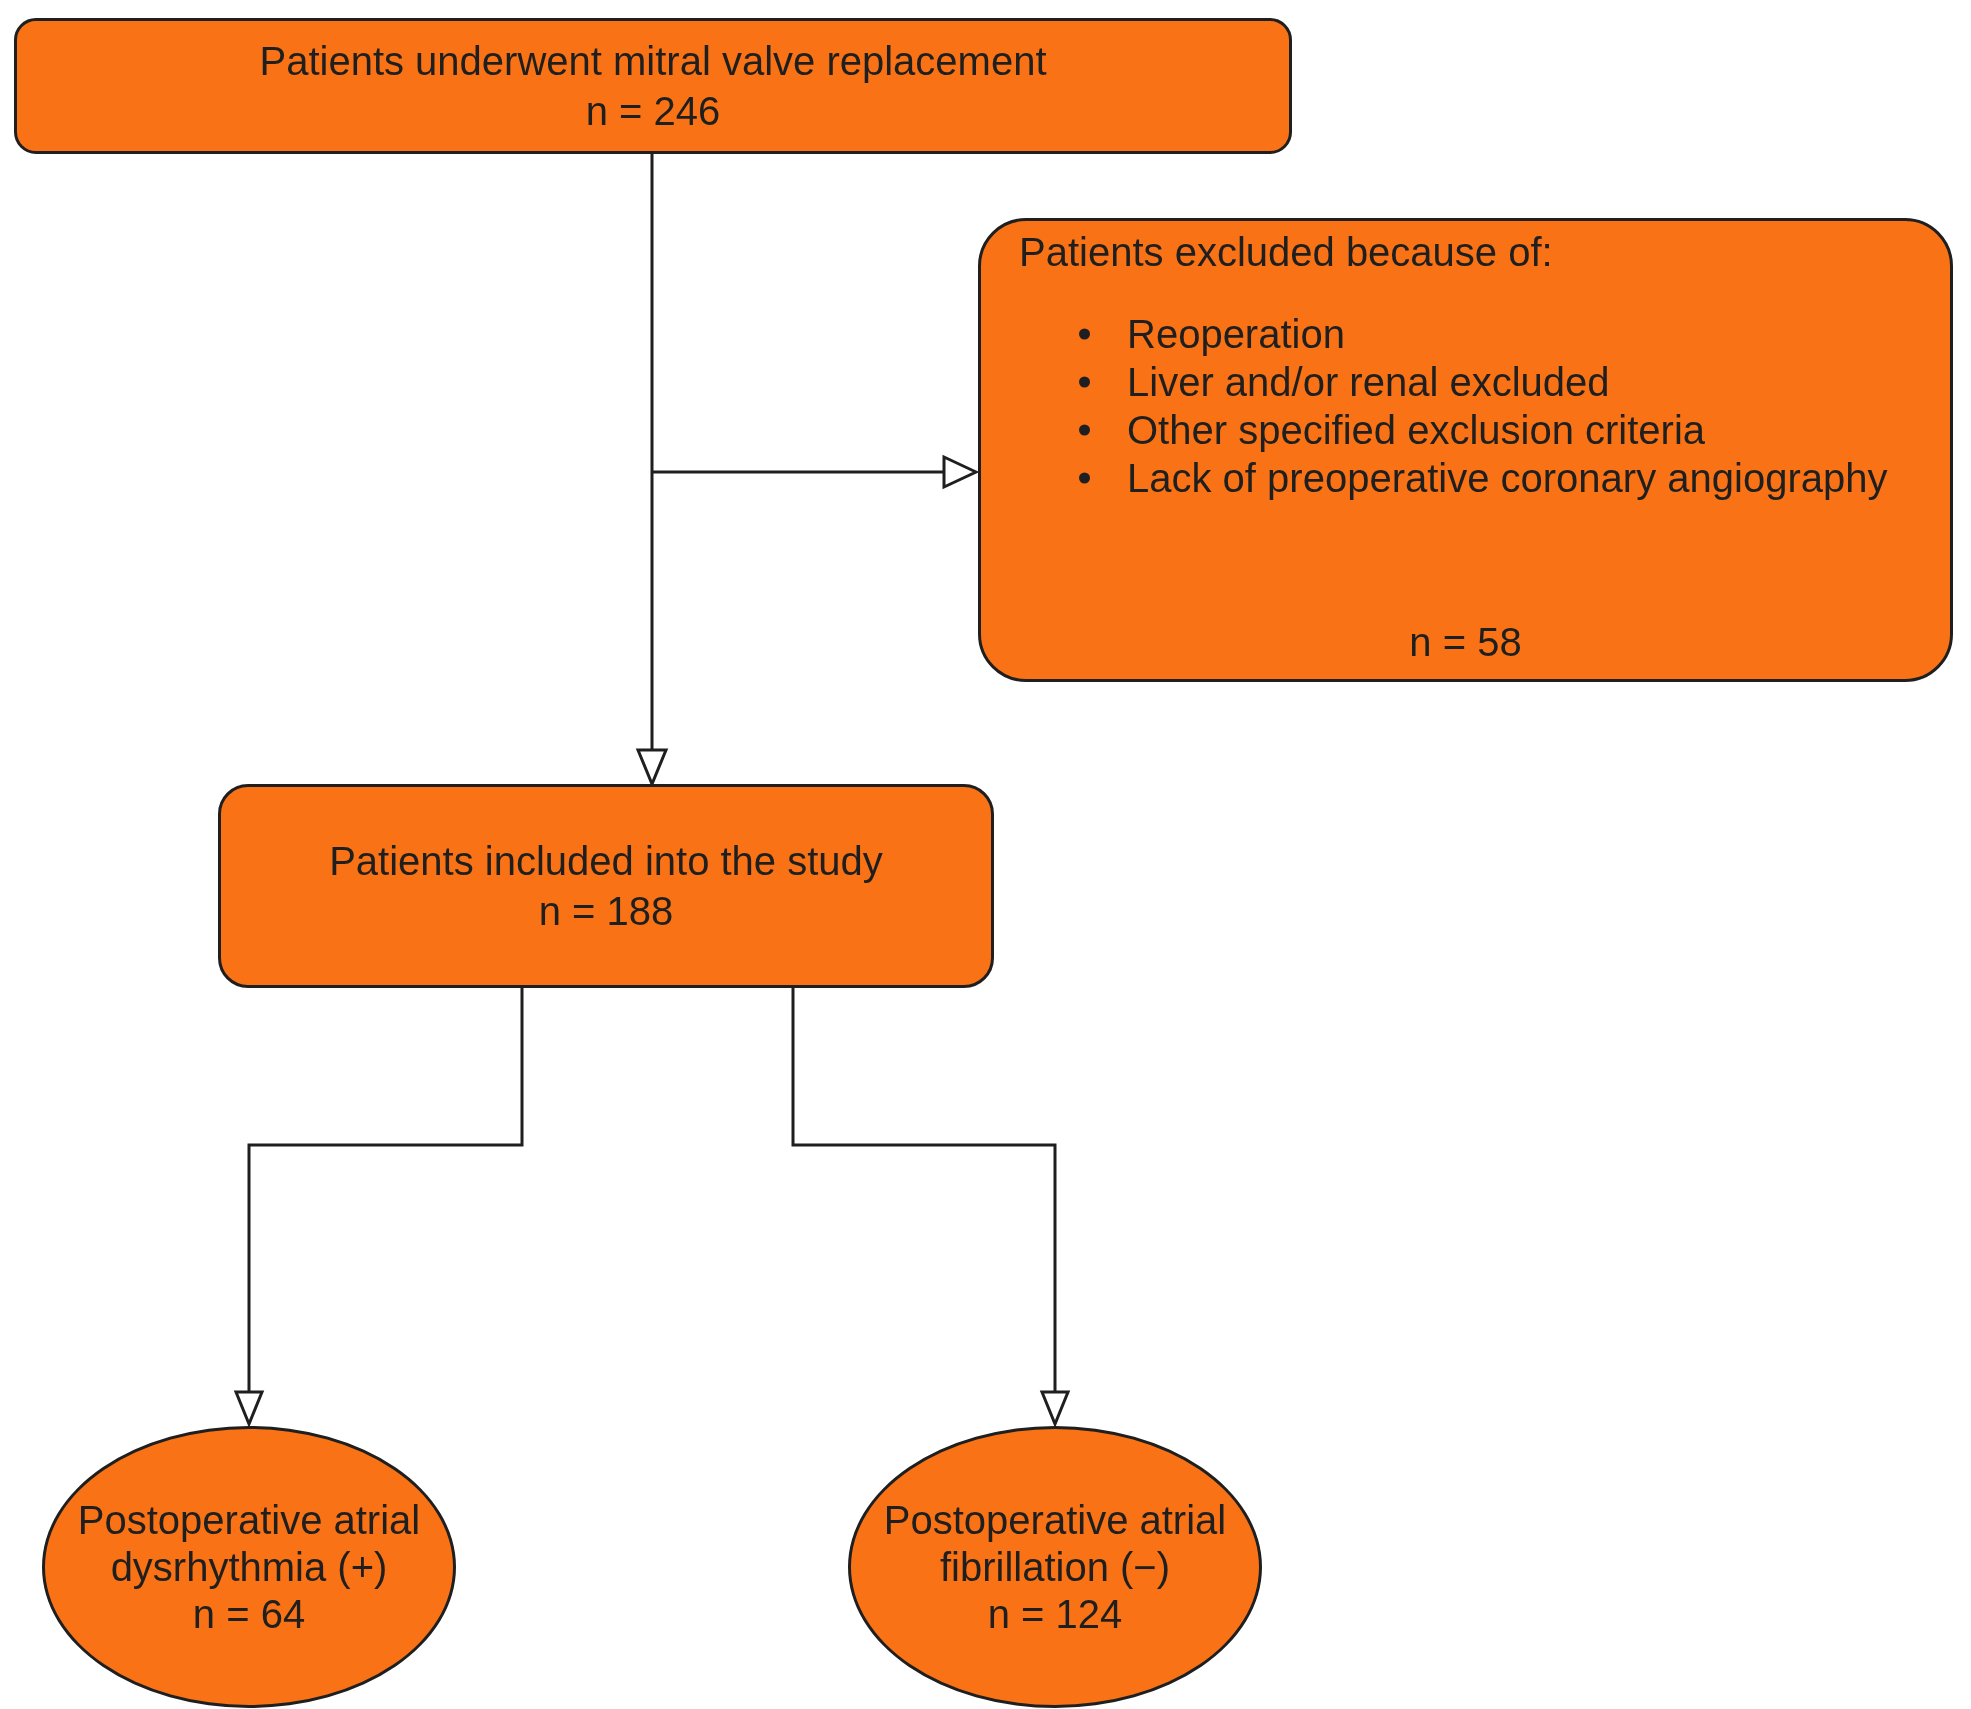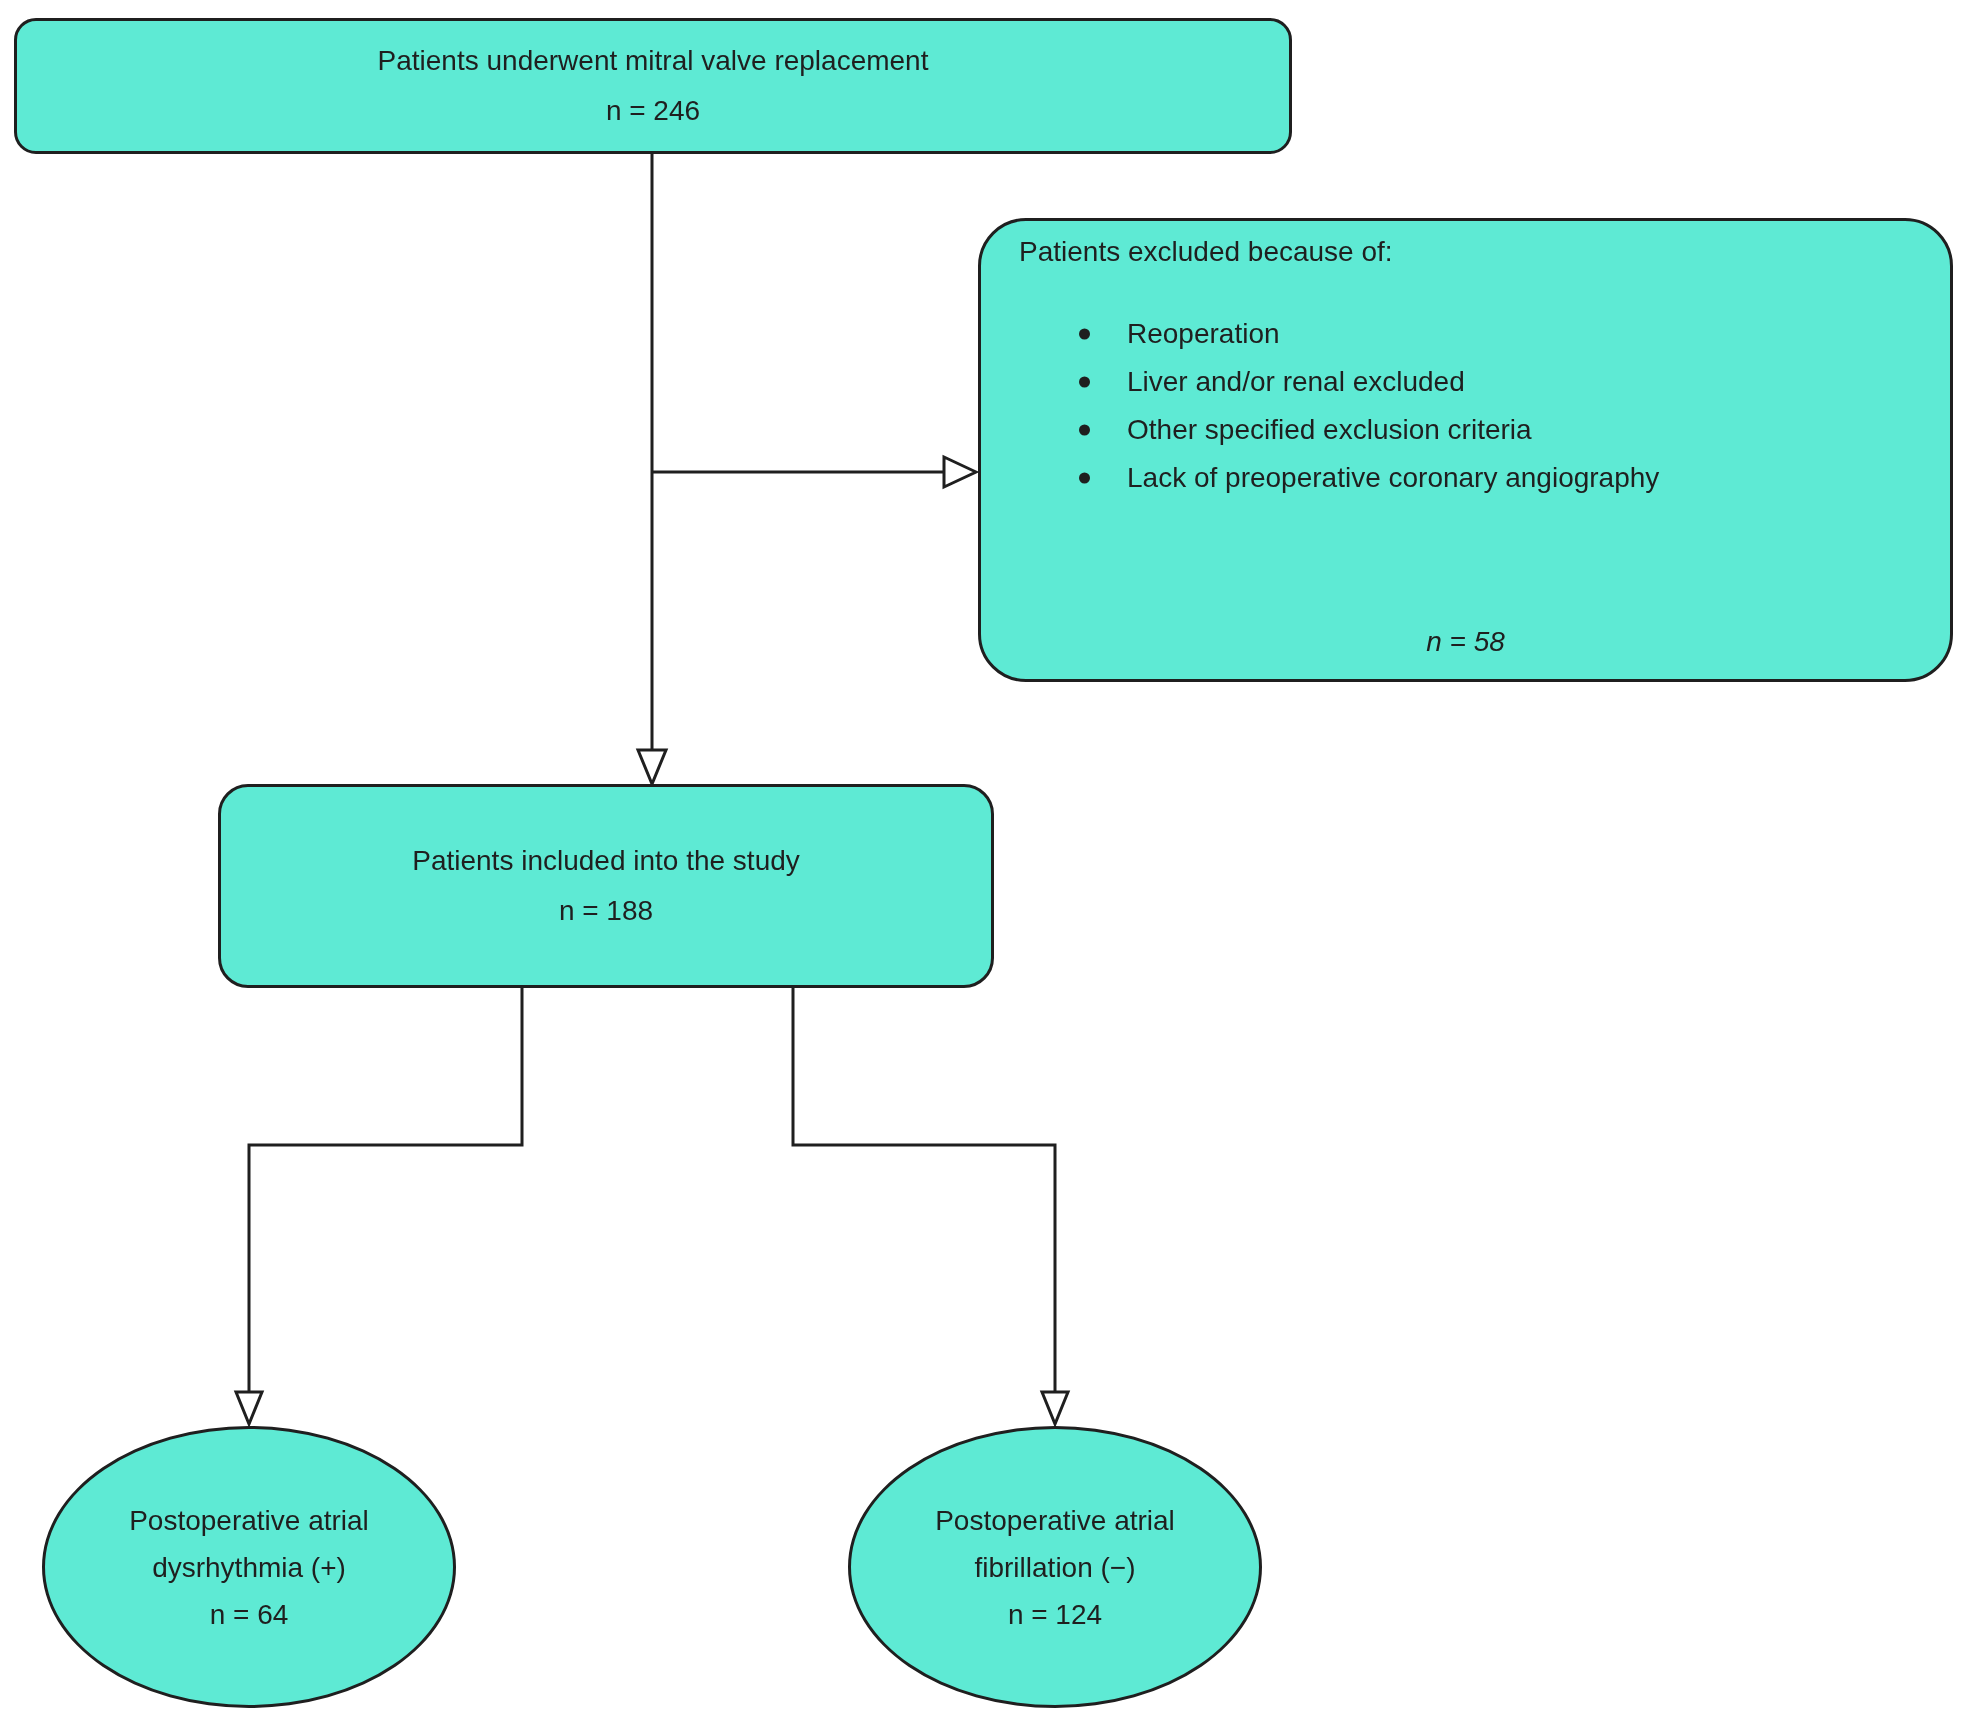--- a/index.html
+++ b/index.html
@@ -20,22 +20,22 @@
     position: absolute;
     left: 0;
     top: 0;
     width: 1971px;
     height: 1709px;
   }
   .node {
     position: absolute;
     box-sizing: border-box;
     border: 3px solid #1f1f1f;
-    background: #5eead4;
-    font-size: 28px;
+    background: #f97316;
+    font-size: 40px;
     line-height: 50px;
   }
   .rect-center {
     display: flex;
     flex-direction: column;
     justify-content: center;
     align-items: center;
     text-align: center;
   }
   .top-box {
@@ -77,21 +77,20 @@
     border-radius: 50%;
     background: #1f1f1f;
   }
   .excluded-count {
     position: absolute;
     left: 0;
     right: 0;
     bottom: 12px;
     text-align: center;
     line-height: 50px;
-    font-style: italic;
   }
   .included-box {
     left: 218px;
     top: 784px;
     width: 776px;
     height: 204px;
     border-radius: 30px;
   }
   .ellipse {
     width: 414px;

